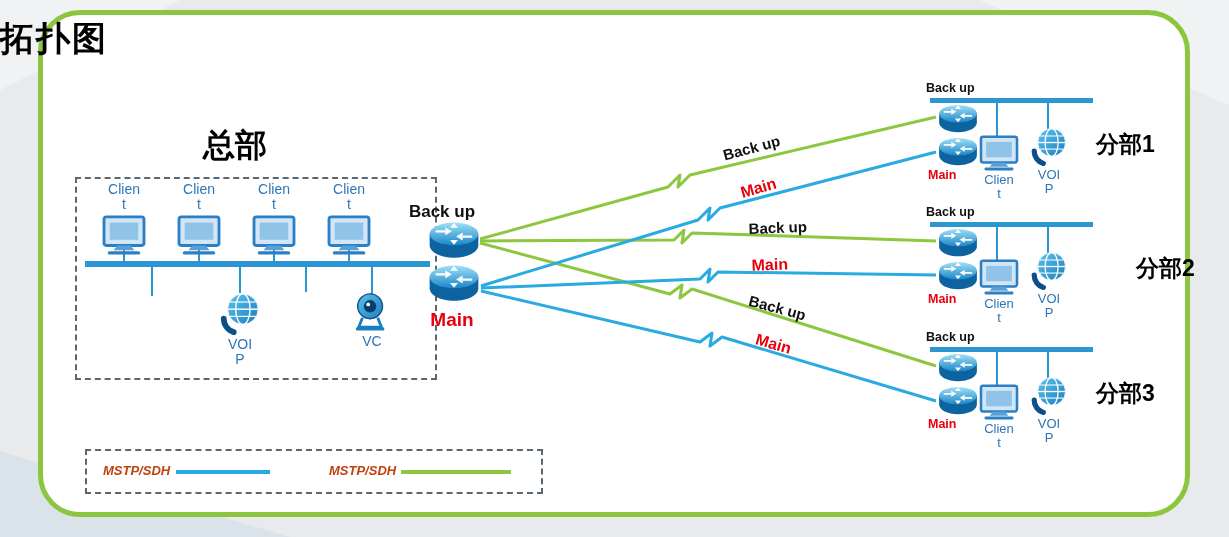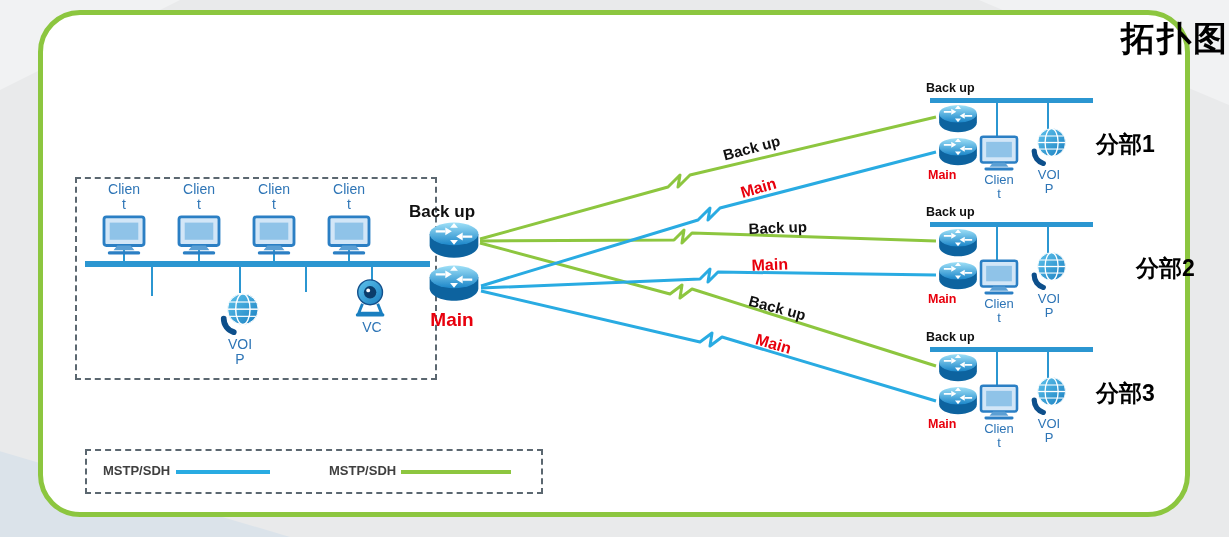--- a/index.html
+++ b/index.html
@@ -2,42 +2,42 @@
 <html><head>
 <meta charset="utf-8">
 <style>
   * { margin:0; padding:0; box-sizing:border-box; }
   body { font-family:"Liberation Sans","DejaVu Sans",sans-serif; }
   .canvas { position:relative; width:1229px; height:537px; background:#e9eaeb; overflow:hidden; }
   .decor-a { position:absolute; left:0; top:418px; width:290px; height:119px; background:#dbe3ea; clip-path:polygon(0 100%,0 28%,100% 100%); }
   .decor-b { position:absolute; right:0; top:0; width:250px; height:105px; background:#f1f2f3; clip-path:polygon(0 0,100% 0,100% 100%); }
   .decor-c { position:absolute; left:0; top:0; width:180px; height:90px; background:#f1f2f3; clip-path:polygon(0 0,100% 0,0 100%); }
   .frame { position:absolute; left:38px; top:10px; width:1152px; height:507px; background:#ffffff; border:5px solid #8cc63f; border-radius:42px; }
-  .title { position:absolute; left:0; right:0; top:16px; text-align:right; font-size:34px; font-weight:bold; color:#000; letter-spacing:2px; }
+  .title { position:absolute; left:0; right:0; top:16px; text-align:left; font-size:34px; font-weight:bold; color:#000; letter-spacing:2px; }
   .links-svg { position:absolute; left:0; top:0; width:1229px; height:537px; pointer-events:none; }
   .link { fill:none; stroke-width:3; stroke-linejoin:round; }
   .link.backup { stroke:#8dc63f; }
   .link.main { stroke:#29abe2; }
   .conn { stroke:#2b96d1; stroke-width:2; }
   .llab { font-family:"Liberation Sans","DejaVu Sans",sans-serif; font-size:15px; font-weight:bold; fill:#111; text-anchor:middle; }
   .llab.main { fill:#e8000d; font-size:16px; }
   .bus { position:absolute; background:#2b96d1; }
   .icon { position:absolute; }
   .node { position:absolute; display:flex; flex-direction:column; align-items:center; gap:2px; }
   .node .lbl { font-size:14px; color:#2e75b6; text-align:center; white-space:pre-line; line-height:1.1; }
   .branch-node .lbl { font-size:13px; }
   .hq-label { position:absolute; left:203px; top:124px; font-size:32px; font-weight:bold; color:#000; }
   .hq-box { position:absolute; left:75px; top:177px; width:362px; height:203px; border:2px dashed #5b6770; }
   .hq-router-label { position:absolute; left:398px; top:202px; width:88px; text-align:center; font-size:17px; font-weight:bold; color:#111; }
   .hq-main-label { position:absolute; left:412px; top:309px; width:80px; text-align:center; font-size:19px; font-weight:bold; color:#e8000d; }
   .blabel { position:absolute; font-weight:bold; font-size:12.5px; color:#111; }
   .blabel.main { color:#e8000d; }
   .branch-name { position:absolute; font-size:23px; font-weight:bold; color:#000; }
   .legend-box { position:absolute; left:85px; top:449px; width:458px; height:45px; border:2px dashed #5b6770; }
-  .legend-label { position:absolute; font-size:13px; font-weight:bold; color:#404040; }
+  .legend-label { position:absolute; font-size:13px; font-weight:bold; color:#c2410c;font-style:italic; }
   .legend-line { position:absolute; height:4px; }
   .legend-line.blue { background:#29abe2; }
   .legend-line.green { background:#8dc63f; }
 </style>
 </head>
 <body>
 
 <div class="canvas">
 
   <div class="decor-a"></div>
@@ -146,20 +146,21 @@
     <text class="llab" x="753" y="153" transform="rotate(-15 753 153)">Back up</text>
     <text class="llab main" x="760" y="193" transform="rotate(-16 760 193)">Main</text>
     <text class="llab" x="778" y="233" transform="rotate(-2 778 233)">Back up</text>
     <text class="llab main" x="770" y="270" transform="rotate(-2 770 270)">Main</text>
     <text class="llab" x="776" y="313" transform="rotate(15 776 313)">Back up</text>
     <text class="llab main" x="772" y="349" transform="rotate(16 772 349)">Main</text>
   </svg>
 
   <div class="title">拓扑图</div>
 
+  <div class="hq-label">总部</div>
   <div class="hq-box"></div>
 
   <div class="node" style="left:96px;top:182px;width:56px">
     <div class="lbl">Clien
 t</div>
     <svg viewBox="0 0 48 42" style="width:46px;height:40px">
         <use href="#sym-pc"></use>
       </svg>
   </div>
   <div class="node" style="left:171px;top:182px;width:56px">
@@ -186,21 +187,21 @@
 
   <div class="bus" style="left:85px;top:261px;width:345px;height:6px"></div>
 
   <div class="node" style="left:216px;top:291px;width:48px">
     <svg viewBox="0 0 46 46" style="width:44px;height:44px">
         <use href="#sym-voip"></use>
       </svg>
     <div class="lbl">VOI
 P</div>
   </div>
-  <div class="node" style="left:349px;top:278px;width:46px">
+  <div class="node" style="left:349px;top:292px;width:46px">
     <svg viewBox="0 0 46 42" style="width:44px;height:40px">
         <use href="#sym-vc"></use>
       </svg>
     <div class="lbl">VC</div>
   </div>
 
   <div class="hq-router-label">Back up</div>
   <svg class="icon" viewBox="0 0 64 46" style="left:426px;top:220px;width:56px;height:40px">
       <use href="#sym-router"></use>
     </svg>

